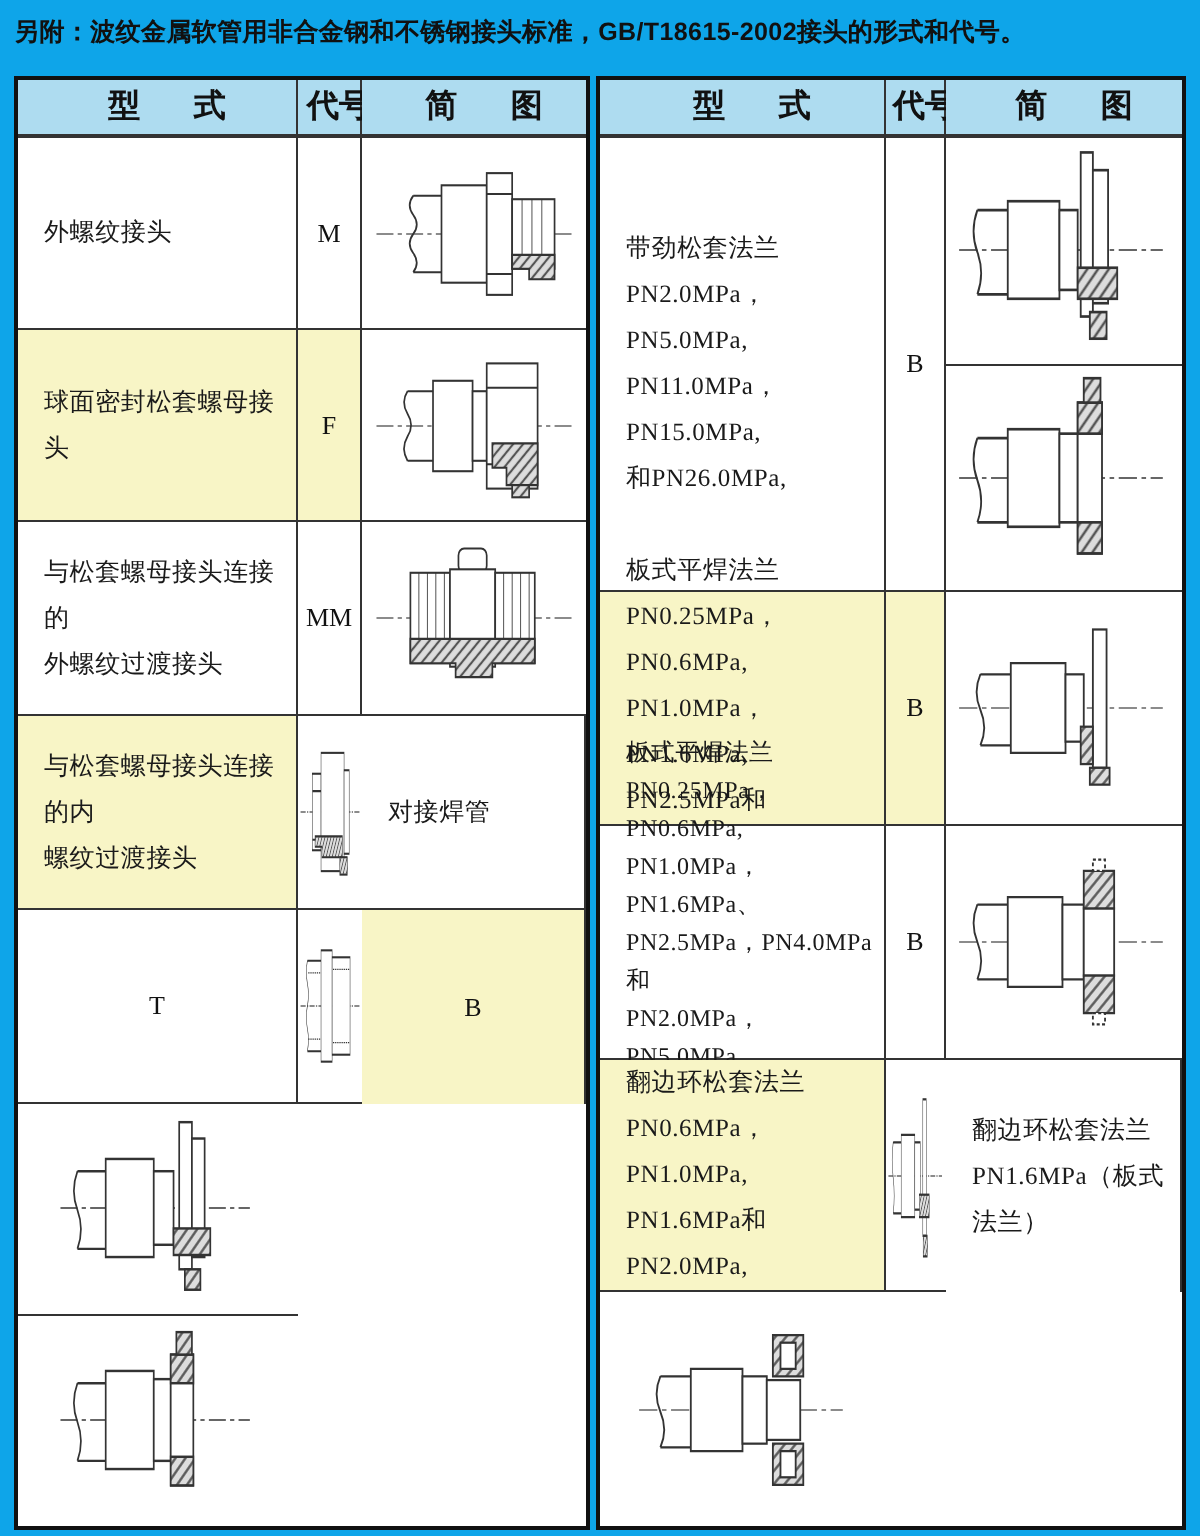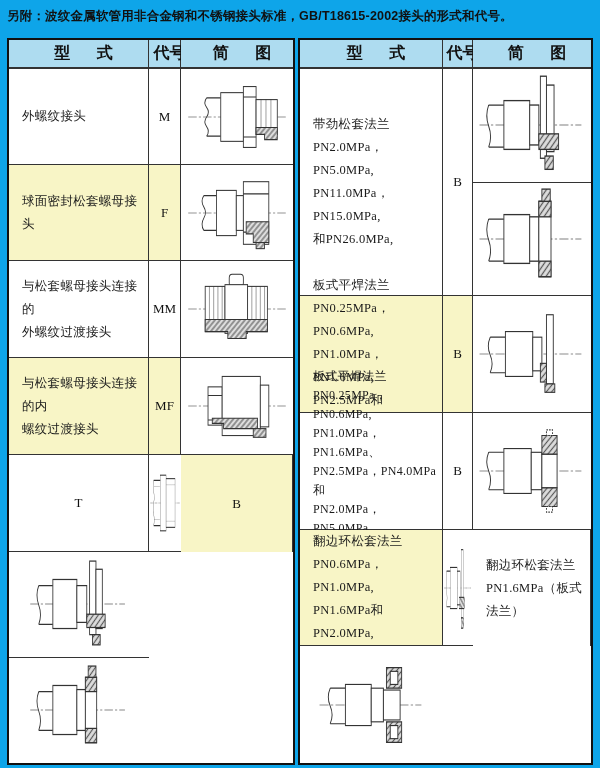--- a/index.html
+++ b/index.html
@@ -106,35 +106,35 @@
             <rect x="58" y="18" width="32" height="56" fill="#fff"></rect>
             <rect x="90" y="20" width="28" height="52" fill="#fff"></rect>
             <path d="M96 20 V72 M102 20 V72 M108 20 V72 M114 20 V72" stroke-width="0.6"></path>
             <path d="M30 58 H118 V72 H88 V80 H62 V72 H30 Z" fill="url(#hp)"></path>
           </g>
         </svg>
       </div>
 
       <div class="c ct yl">与松套螺母接头连接的内
 螺纹过渡接头</div>
-      <div class="c cc yl">MF</div>
       <div class="c cd last">
         <svg viewBox="0 0 150 92" preserveAspectRatio="none">
           <line x1="6" y1="46" x2="144" y2="46" stroke="#666" stroke-width="0.9" stroke-dasharray="12 3 3 3"></line>
           <g stroke="#333" stroke-width="1.2" fill="none">
             <rect x="34" y="24" width="20" height="44" fill="#fff"></rect>
             <path d="M34 34 H54 M34 62 H54"></path>
             <rect x="54" y="12" width="54" height="68" fill="#fff"></rect>
             <rect x="108" y="22" width="12" height="48" fill="#fff"></rect>
             <path d="M40 60 H104 V72 H56 V66 H40 Z" fill="url(#hp)"></path>
             <rect x="98" y="72" width="18" height="10" fill="url(#hp)"></rect>
           </g>
         </svg>
       </div>
 
+      <div class="c ct">对接焊管</div>
       <div class="c cc">T</div>
       <div class="c cd last">
         <svg viewBox="0 0 150 92" preserveAspectRatio="none">
           <line x1="6" y1="46" x2="144" y2="46" stroke="#666" stroke-width="0.9" stroke-dasharray="12 3 3 3"></line>
           <g stroke="#333" stroke-width="1.2" fill="none">
             <path d="M22 20 q-5 6.5 0 13 q5 6.5 0 13 q-5 6.5 0 13 q5 6.5 0 13 M22 20 H54 M22 72 H54"></path>
             <path d="M24 27 H52 M24 65 H52" stroke-width="0.7" stroke-dasharray="3 2"></path>
             <rect x="54" y="14" width="26" height="64" fill="#fff"></rect>
             <rect x="80" y="18" width="42" height="56" fill="#fff"></rect>
             <path d="M82 25 H120 M82 67 H120" stroke-width="0.7" stroke-dasharray="3 2"></path>

